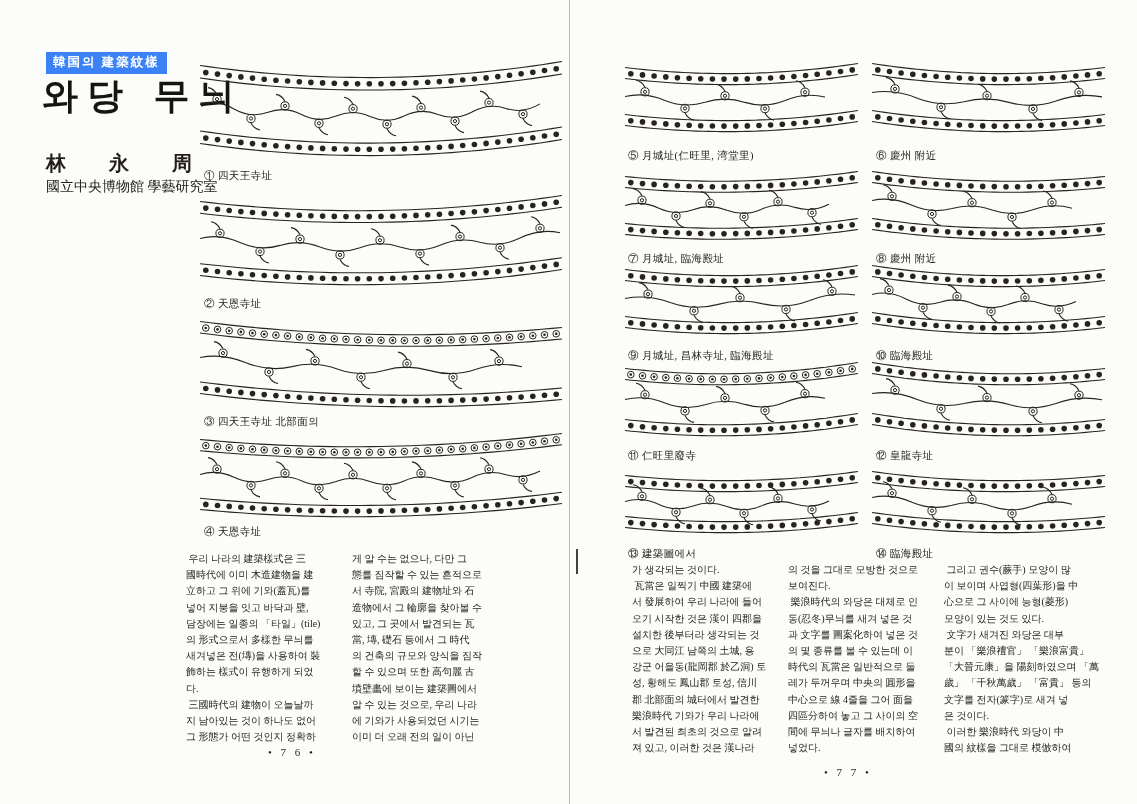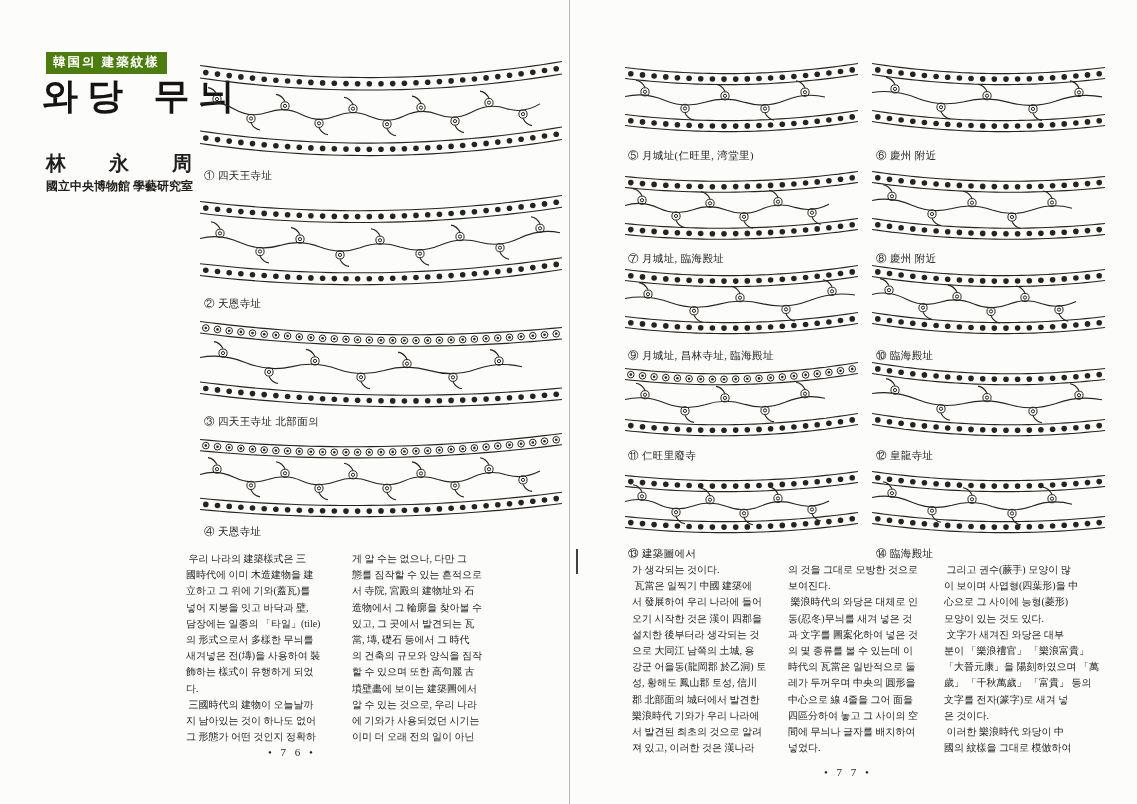--- a/index.html
+++ b/index.html
@@ -3,29 +3,29 @@
 <meta charset="utf-8">
 <style>
   html,body{margin:0;padding:0}
   body{
     width:1137px;height:804px;position:relative;overflow:hidden;
     background:#fcfcfa;color:#211e1b;
     font-family:"Liberation Serif","DejaVu Serif",serif;
   }
   .abs{position:absolute}
   .badge{
-    background:#4d7c0f;color:#fff;font-weight:bold;font-size:12.5px;
+    background:#3b82f6;color:#fff;font-weight:bold;font-size:12.5px;
     padding:2px 7px 3px 7px;letter-spacing:2px;white-space:pre;
   }
   .title{
     font-family:"DejaVu Sans","Liberation Sans",sans-serif;
     font-size:36px;font-weight:bold;letter-spacing:9px;white-space:pre;color:#161412;
   }
   .author{font-size:20px;font-weight:bold;letter-spacing:1px;white-space:pre}
-  .affil{font-size:12px;font-weight:bold;white-space:pre}
+  .affil{font-size:14px;font-weight:normal;white-space:pre}
   .caption{font-size:10.5px;letter-spacing:.4px;white-space:pre;color:#242220}
   .col{
     font-size:10px;line-height:16.2px;white-space:pre;color:#242220;
   }
   .pagenum{font-size:11px;letter-spacing:3px;text-align:left;width:80px}
   svg.band{position:absolute;display:block}
   .divider{position:absolute;left:569px;top:0;width:1px;height:804px;background:#b9b6b0}
   .divmark{position:absolute;left:576px;top:549px;width:2px;height:25px;background:#44403c}
 </style>
 </head>

